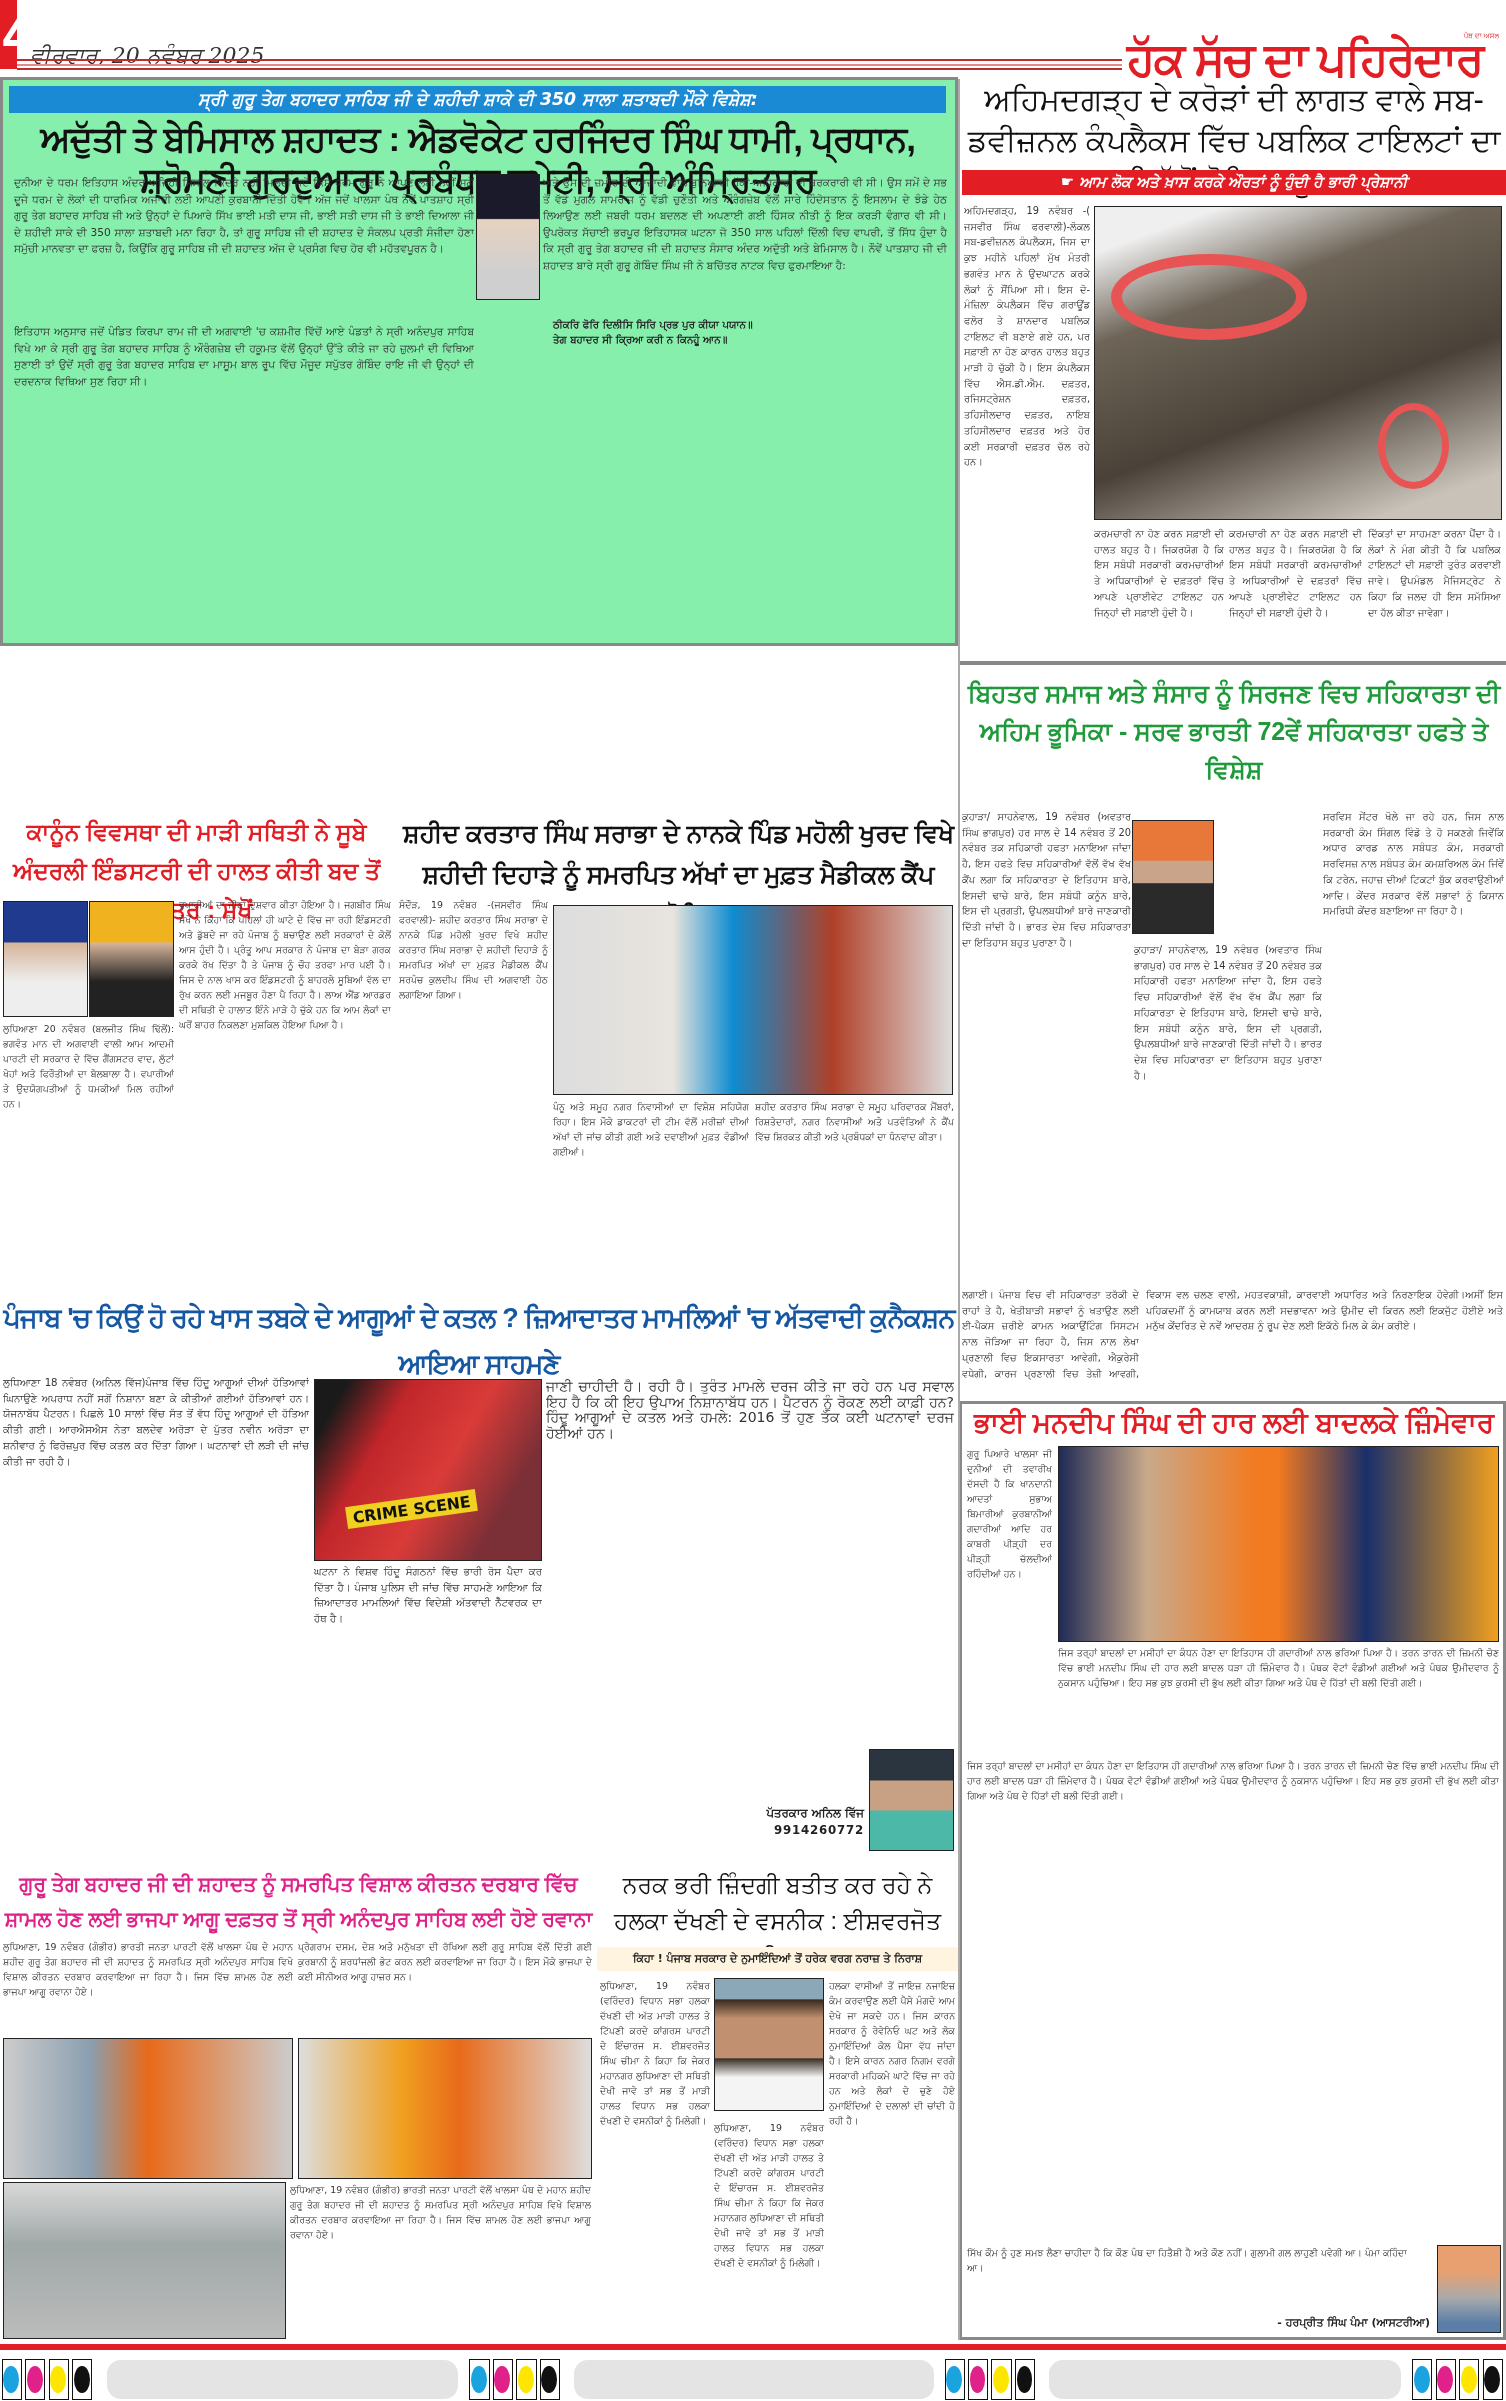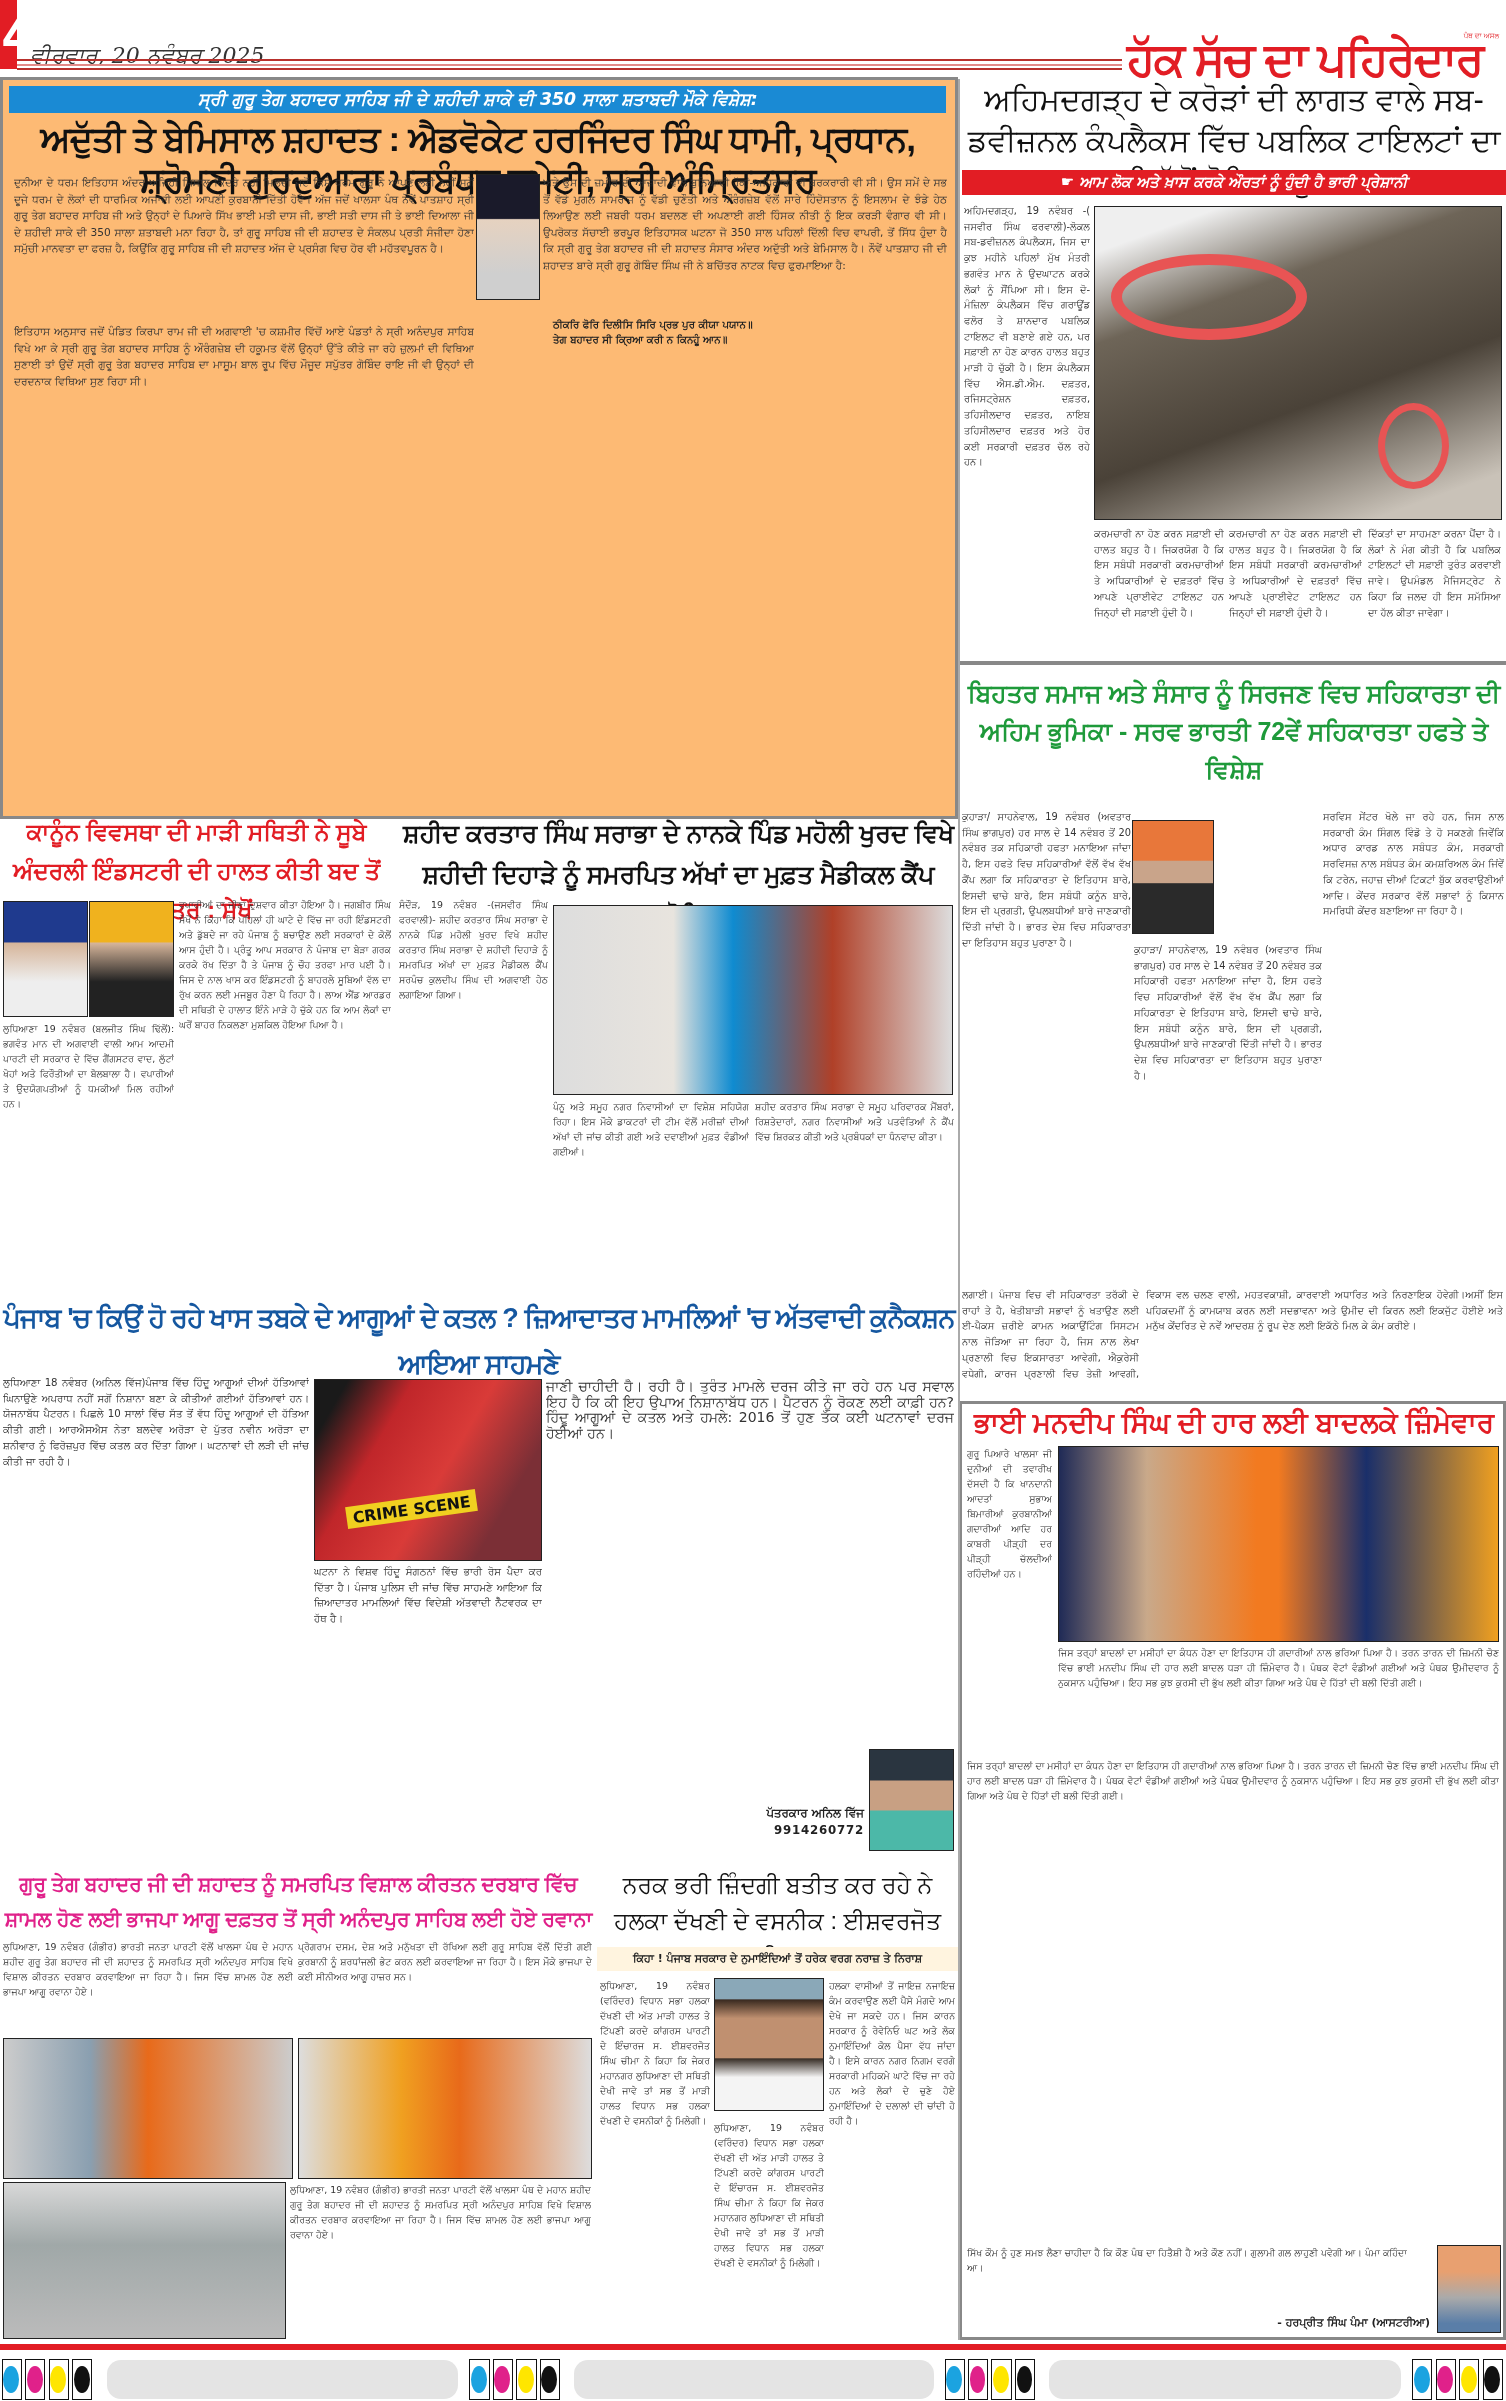--- a/index.html
+++ b/index.html
@@ -8,21 +8,21 @@
   .body-text { font-size: 10.6px; line-height: 16.5px; text-align: justify; color: #333; overflow: hidden; }
   .photo { background: linear-gradient(135deg,#8a7d6b,#c9b99f 40%,#5e6c7a 70%,#3b3b3b); border: 0.8px solid #222; }
   
   #page-num { left: 0; top: 0; width: 17.3px; height: 69px; background: #e21d24; color: #fff; font-family: "Liberation Sans", sans-serif; font-weight: bold; font-size: 57px; line-height: 69px; text-align: center; width: 17.3px; overflow: visible; }
   #page-num span { position: absolute; left: 2.4px; top: 0; }
   #date { left: 30px; top: 22px; font-family: "DejaVu Serif", serif; font-style: italic; font-size: 22px; color: #333; margin-top: 21px; }
   .rule-red { left: 17.3px; height: 2.4px; background: #b8302c; width: 1105px; }
   #logo { left: 1127px; top: 0; width: 380px; height: 71px; margin-top: 24px; }
   #logo .l1 { position: absolute; left: 0; top: 7.9px; font-family: "Liberation Sans", sans-serif; font-weight: bold; font-size: 46px; color: #e21d24; letter-spacing: -1.6px; }
   
-  #box1 { left: 0; top: 77px; width: 958px; height: 742px; border: 3.9px solid #888; background: #fdba74; }
+  #box1 { left: 0; top: 77px; width: 958px; height: 569px; border: 3.9px solid #888; background: #86efac; }
   #box1-banner { left: 6.3px; top: 6.3px; width: 937px; height: 27px; background: #1a8ad4; color: #fff; text-align: center; font-style: italic; font-weight: bold; font-size: 17.3px; line-height: 27px; }
   #box1-title { left: 6.3px; top: 39px; width: 937px; text-align: center; font-family: "Liberation Sans", sans-serif; font-weight: bold; font-size: 35px; color: #111; letter-spacing: -0.8px; }
   
   #box2-title { left: 962px; top: 79px; width: 544px; text-align: center; font-family: "Liberation Sans", sans-serif; font-size: 31px; line-height: 41px; color: #111; }
   #box2-banner { left: 962px; top: 170px; width: 544px; height: 25px; background: #e21d24; color: #fff; text-align: center; font-style: italic; font-weight: bold; font-size: 15px; line-height: 25px; }
   .vline { background: #888; width: 3.9px; }
   .hline { background: #888; height: 3.9px; }
   
   .hd-red { color: #e21d24; font-family: "Liberation Sans", sans-serif; font-weight: bold; text-align: center; }
   .hd-black { color: #111; font-family: "Liberation Sans", sans-serif; text-align: center; }
@@ -79,21 +79,21 @@
 <div class="abs body-text" style="left:962px;top:809px;width:169px;height:479px;font-size:9.8px;line-height:15.7px;">ਕੁਹਾੜਾ/ ਸਾਹਨੇਵਾਲ, 19 ਨਵੰਬਰ (ਅਵਤਾਰ ਸਿੰਘ ਭਾਗਪੁਰ) ਹਰ ਸਾਲ ਦੇ 14 ਨਵੰਬਰ ਤੋਂ 20 ਨਵੰਬਰ ਤਕ ਸਹਿਕਾਰੀ ਹਫਤਾ ਮਨਾਇਆ ਜਾਂਦਾ ਹੈ, ਇਸ ਹਫਤੇ ਵਿਚ ਸਹਿਕਾਰੀਆਂ ਵੱਲੋਂ ਵੱਖ ਵੱਖ ਕੈਂਪ ਲਗਾ ਕਿ ਸਹਿਕਾਰਤਾ ਦੇ ਇਤਿਹਾਸ ਬਾਰੇ, ਇਸਦੀ ਢਾਚੇ ਬਾਰੇ, ਇਸ ਸਬੰਧੀ ਕਨੂੰਨ ਬਾਰੇ, ਇਸ ਦੀ ਪ੍ਰਗਤੀ, ਉਪਲਬਧੀਆਂ ਬਾਰੇ ਜਾਣਕਾਰੀ ਦਿੱਤੀ ਜਾਂਦੀ ਹੈ। ਭਾਰਤ ਦੇਸ਼ ਵਿਚ ਸਹਿਕਾਰਤਾ ਦਾ ਇਤਿਹਾਸ ਬਹੁਤ ਪੁਰਾਣਾ ਹੈ।</div>
 <div class="abs photo" style="left:1132px;top:820px;width:82px;height:114px;background:linear-gradient(180deg,#e8773a 35%,#c9a48a 36%,#c9a48a 55%,#2a2a2a 56%);"></div>
 <div class="abs body-text" style="left:1134px;top:942px;width:188px;height:345px;font-size:9.8px;line-height:15.7px;">ਕੁਹਾੜਾ/ ਸਾਹਨੇਵਾਲ, 19 ਨਵੰਬਰ (ਅਵਤਾਰ ਸਿੰਘ ਭਾਗਪੁਰ) ਹਰ ਸਾਲ ਦੇ 14 ਨਵੰਬਰ ਤੋਂ 20 ਨਵੰਬਰ ਤਕ ਸਹਿਕਾਰੀ ਹਫਤਾ ਮਨਾਇਆ ਜਾਂਦਾ ਹੈ, ਇਸ ਹਫਤੇ ਵਿਚ ਸਹਿਕਾਰੀਆਂ ਵੱਲੋਂ ਵੱਖ ਵੱਖ ਕੈਂਪ ਲਗਾ ਕਿ ਸਹਿਕਾਰਤਾ ਦੇ ਇਤਿਹਾਸ ਬਾਰੇ, ਇਸਦੀ ਢਾਚੇ ਬਾਰੇ, ਇਸ ਸਬੰਧੀ ਕਨੂੰਨ ਬਾਰੇ, ਇਸ ਦੀ ਪ੍ਰਗਤੀ, ਉਪਲਬਧੀਆਂ ਬਾਰੇ ਜਾਣਕਾਰੀ ਦਿੱਤੀ ਜਾਂਦੀ ਹੈ। ਭਾਰਤ ਦੇਸ਼ ਵਿਚ ਸਹਿਕਾਰਤਾ ਦਾ ਇਤਿਹਾਸ ਬਹੁਤ ਪੁਰਾਣਾ ਹੈ।</div>
 <div class="abs body-text" style="left:1323px;top:809px;width:181px;height:479px;font-size:9.8px;line-height:15.7px;">ਸਰਵਿਸ ਸੇਂਟਰ ਖੋਲੇ ਜਾ ਰਹੇ ਹਨ, ਜਿਸ ਨਾਲ ਸਰਕਾਰੀ ਕੰਮ ਸਿੰਗਲ ਵਿੰਡੋ ਤੇ ਹੋ ਸਕਣਗੇ ਜਿਵੇਂਕਿ ਅਧਾਰ ਕਾਰਡ ਨਾਲ ਸਬੰਧਤ ਕੰਮ, ਸਰਕਾਰੀ ਸਰਵਿਸਜ਼ ਨਾਲ ਸਬੰਧਤ ਕੰਮ ਕਮਸ਼ਰਿਅਲ ਕੰਮ ਜਿਂਵੇਂ ਕਿ ਟਰੇਨ, ਜਹਾਜ਼ ਦੀਆਂ ਟਿਕਟਾਂ ਬੁੱਕ ਕਰਵਾਉਣੀਆਂ ਆਦਿ। ਕੇਂਦਰ ਸਰਕਾਰ ਵੱਲੋਂ ਸਭਾਵਾਂ ਨੂੰ ਕਿਸਾਨ ਸਮਰਿਧੀ ਕੇਂਦਰ ਬਣਾਇਆ ਜਾ ਰਿਹਾ ਹੈ।</div>
 <div class="abs body-text" style="left:962px;top:1287px;width:177px;height:94px;font-size:9.8px;line-height:15.7px;">ਲਗਾਈ। ਪੰਜਾਬ ਵਿਚ ਵੀ ਸਹਿਕਾਰਤਾ ਤਰੱਕੀ ਦੇ ਰਾਹਾਂ ਤੇ ਹੈ, ਖੇਤੀਬਾੜੀ ਸਭਾਵਾਂ ਨੂੰ ਖਤਾਉਣ ਲਈ ਈ-ਪੈਕਸ ਜ਼ਰੀਏ ਕਾਮਨ ਅਕਾਉਂਟਿੰਗ ਸਿਸਟਮ ਨਾਲ ਜੋੜਿਆ ਜਾ ਰਿਹਾ ਹੈ, ਜਿਸ ਨਾਲ ਲੇਖਾ ਪ੍ਰਣਾਲੀ ਵਿਚ ਇਕਸਾਰਤਾ ਆਵੇਗੀ, ਐਕੁਰੇਸੀ ਵਧੇਗੀ, ਕਾਰਜ ਪ੍ਰਣਾਲੀ ਵਿਚ ਤੇਜ਼ੀ ਆਵਗੀ, ਗਬਨ ਘਟੇਗਾ। ਕਾਮਨ</div>
 <div class="abs body-text" style="left:1146px;top:1287px;width:357px;height:94px;font-size:9.8px;line-height:15.7px;">ਵਿਕਾਸ ਵਲ ਚਲਣ ਵਾਲੀ, ਮਹਤਵਕਾਸ਼ੀ, ਕਾਰਵਾਈ ਅਧਾਰਿਤ ਅਤੇ ਨਿਰਣਾਇਕ ਹੋਵੇਗੀ।ਅਸੀਂ ਇਸ ਪਹਿਕਦਮੀਂ ਨੂੰ ਕਾਮਯਾਬ ਕਰਨ ਲਈ ਸਦਭਾਵਨਾ ਅਤੇ ਉਮੀਦ ਦੀ ਕਿਰਨ ਲਈ ਇਕਜੁੱਟ ਹੋਈਏ ਅਤੇ ਮਨੁੱਖ ਕੇਂਦਰਿਤ ਦੇ ਨਵੇਂ ਆਦਰਸ਼ ਨੂੰ ਰੂਪ ਦੇਣ ਲਈ ਇਕੱਠੇ ਮਿਲ ਕੇ ਕੰਮ ਕਰੀਏ।</div>
 
 <div class="abs hd-red" style="left:0;top:813px;width:393px;font-size:23.6px;line-height:39px;">ਕਾਨੂੰਨ ਵਿਵਸਥਾ ਦੀ ਮਾੜੀ ਸਥਿਤੀ ਨੇ ਸੂਬੇ ਅੰਦਰਲੀ ਇੰਡਸਟਰੀ ਦੀ ਹਾਲਤ ਕੀਤੀ ਬਦ ਤੋਂ ਬਦਤਰ : ਸੇਖੋਂ</div>
 <div class="abs photo" style="left:3.1px;top:901px;width:85px;height:116px;background:linear-gradient(180deg,#1f3a8e 35%,#d6b59a 36%,#eee 70%);"></div>
 <div class="abs photo" style="left:89px;top:901px;width:85px;height:116px;background:linear-gradient(180deg,#f0b21e 35%,#d6b59a 36%,#222 70%);"></div>
-<div class="abs body-text" style="left:3.1px;top:1021px;width:171px;height:259px;font-size:9.4px;line-height:15px;">ਲੁਧਿਆਣਾ 19 ਨਵੰਬਰ (ਬਲਜੀਤ ਸਿੰਘ ਢਿੱਲੋਂ): ਭਗਵੰਤ ਮਾਨ ਦੀ ਅਗਵਾਈ ਵਾਲੀ ਆਮ ਆਦਮੀ ਪਾਰਟੀ ਦੀ ਸਰਕਾਰ ਦੇ ਵਿੱਚ ਗੈਂਗਸਟਰ ਵਾਦ, ਲੁੱਟਾਂ ਖੋਹਾਂ ਅਤੇ ਫਿਰੌਤੀਆਂ ਦਾ ਬੋਲਬਾਲਾ ਹੈ। ਵਪਾਰੀਆਂ ਤੇ ਉਦਯੋਗਪਤੀਆਂ ਨੂੰ ਧਮਕੀਆਂ ਮਿਲ ਰਹੀਆਂ ਹਨ।</div>
+<div class="abs body-text" style="left:3.1px;top:1021px;width:171px;height:259px;font-size:9.4px;line-height:15px;">ਲੁਧਿਆਣਾ 20 ਨਵੰਬਰ (ਬਲਜੀਤ ਸਿੰਘ ਢਿੱਲੋਂ): ਭਗਵੰਤ ਮਾਨ ਦੀ ਅਗਵਾਈ ਵਾਲੀ ਆਮ ਆਦਮੀ ਪਾਰਟੀ ਦੀ ਸਰਕਾਰ ਦੇ ਵਿੱਚ ਗੈਂਗਸਟਰ ਵਾਦ, ਲੁੱਟਾਂ ਖੋਹਾਂ ਅਤੇ ਫਿਰੌਤੀਆਂ ਦਾ ਬੋਲਬਾਲਾ ਹੈ। ਵਪਾਰੀਆਂ ਤੇ ਉਦਯੋਗਪਤੀਆਂ ਨੂੰ ਧਮਕੀਆਂ ਮਿਲ ਰਹੀਆਂ ਹਨ।</div>
 <div class="abs body-text" style="left:179px;top:897px;width:212px;height:383px;font-size:9.4px;line-height:15px;">ਵਪਾਰੀਆਂ ਦਾ ਜੀਣਾ ਦੁਸ਼ਵਾਰ ਕੀਤਾ ਹੋਇਆ ਹੈ। ਜਗਬੀਰ ਸਿੰਘ ਸੇਖੋਂ ਨੇ ਕਿਹਾ ਕਿ ਪਹਿਲਾਂ ਹੀ ਘਾਟੇ ਦੇ ਵਿੱਚ ਜਾ ਰਹੀ ਇੰਡਸਟਰੀ ਅਤੇ ਡੁੱਬਦੇ ਜਾ ਰਹੇ ਪੰਜਾਬ ਨੂੰ ਬਚਾਉਣ ਲਈ ਸਰਕਾਰਾਂ ਦੇ ਕੋਲੋਂ ਆਸ ਹੁੰਦੀ ਹੈ। ਪ੍ਰੰਤੂ ਆਪ ਸਰਕਾਰ ਨੇ ਪੰਜਾਬ ਦਾ ਬੇੜਾ ਗਰਕ ਕਰਕੇ ਰੱਖ ਦਿੱਤਾ ਹੈ ਤੇ ਪੰਜਾਬ ਨੂੰ ਚੌਹ ਤਰਫਾ ਮਾਰ ਪਈ ਹੈ। ਜਿਸ ਦੇ ਨਾਲ ਖਾਸ ਕਰ ਇੰਡਸਟਰੀ ਨੂੰ ਬਾਹਰਲੇ ਸੂਬਿਆਂ ਵੱਲ ਦਾ ਰੁੱਖ ਕਰਨ ਲਈ ਮਜਬੂਰ ਹੋਣਾ ਪੈ ਰਿਹਾ ਹੈ। ਲਾਅ ਐਂਡ ਆਰਡਰ ਦੀ ਸਥਿਤੀ ਦੇ ਹਾਲਾਤ ਇੰਨੇ ਮਾੜੇ ਹੋ ਚੁੱਕੇ ਹਨ ਕਿ ਆਮ ਲੋਕਾਂ ਦਾ ਘਰੋਂ ਬਾਹਰ ਨਿਕਲਣਾ ਮੁਸ਼ਕਿਲ ਹੋਇਆ ਪਿਆ ਹੈ।</div>
 
 <div class="abs hd-black" style="left:400px;top:813px;width:557px;font-size:25px;line-height:41px;font-weight:bold;">ਸ਼ਹੀਦ ਕਰਤਾਰ ਸਿੰਘ ਸਰਾਭਾ ਦੇ ਨਾਨਕੇ ਪਿੰਡ ਮਹੋਲੀ ਖੁਰਦ ਵਿਖੇ ਸ਼ਹੀਦੀ ਦਿਹਾੜੇ ਨੂੰ ਸਮਰਪਿਤ ਅੱਖਾਂ ਦਾ ਮੁਫ਼ਤ ਮੈਡੀਕਲ ਕੈਂਪ ਆਯੋਜਿਤ</div>
 <div class="abs body-text" style="left:399px;top:897px;width:149px;height:383px;font-size:9.4px;line-height:15px;">ਸੰਦੌੜ, 19 ਨਵੰਬਰ -(ਜਸਵੀਰ ਸਿੰਘ ਫਰਵਾਲੀ)- ਸ਼ਹੀਦ ਕਰਤਾਰ ਸਿੰਘ ਸਰਾਭਾ ਦੇ ਨਾਨਕੇ ਪਿੰਡ ਮਹੋਲੀ ਖੁਰਦ ਵਿਖੇ ਸ਼ਹੀਦ ਕਰਤਾਰ ਸਿੰਘ ਸਰਾਭਾ ਦੇ ਸ਼ਹੀਦੀ ਦਿਹਾੜੇ ਨੂੰ ਸਮਰਪਿਤ ਅੱਖਾਂ ਦਾ ਮੁਫ਼ਤ ਮੈਡੀਕਲ ਕੈਂਪ ਸਰਪੰਚ ਕੁਲਦੀਪ ਸਿੰਘ ਦੀ ਅਗਵਾਈ ਹੇਠ ਲਗਾਇਆ ਗਿਆ।</div>
 <div class="abs photo" style="left:553px;top:905px;width:400px;height:190px;background:linear-gradient(90deg,#ddd 0%,#e8e4de 30%,#0f8bd0 45%,#b04028 70%,#ddd 100%);"></div>
 <div class="abs body-text" style="left:553px;top:1099px;width:196px;height:181px;font-size:9.4px;line-height:15px;">ਪੰਨੂ ਅਤੇ ਸਮੂਹ ਨਗਰ ਨਿਵਾਸੀਆਂ ਦਾ ਵਿਸ਼ੇਸ਼ ਸਹਿਯੋਗ ਰਿਹਾ। ਇਸ ਮੌਕੇ ਡਾਕਟਰਾਂ ਦੀ ਟੀਮ ਵੱਲੋਂ ਮਰੀਜ਼ਾਂ ਦੀਆਂ ਅੱਖਾਂ ਦੀ ਜਾਂਚ ਕੀਤੀ ਗਈ ਅਤੇ ਦਵਾਈਆਂ ਮੁਫ਼ਤ ਵੰਡੀਆਂ ਗਈਆਂ।</div>
 <div class="abs body-text" style="left:755px;top:1099px;width:199px;height:181px;font-size:9.4px;line-height:15px;">ਸ਼ਹੀਦ ਕਰਤਾਰ ਸਿੰਘ ਸਰਾਭਾ ਦੇ ਸਮੂਹ ਪਰਿਵਾਰਕ ਮੈਂਬਰਾਂ, ਰਿਸ਼ਤੇਦਾਰਾਂ, ਨਗਰ ਨਿਵਾਸੀਆਂ ਅਤੇ ਪਤਵੰਤਿਆਂ ਨੇ ਕੈਂਪ ਵਿੱਚ ਸ਼ਿਰਕਤ ਕੀਤੀ ਅਤੇ ਪ੍ਰਬੰਧਕਾਂ ਦਾ ਧੰਨਵਾਦ ਕੀਤਾ।</div>
 
 <div class="abs hd-blue" style="left:0;top:1295px;width:958px;font-size:27px;line-height:46px;letter-spacing:-0.8px;">ਪੰਜਾਬ 'ਚ ਕਿਉਂ ਹੋ ਰਹੇ ਖਾਸ ਤਬਕੇ ਦੇ ਆਗੂਆਂ ਦੇ ਕਤਲ ? ਜ਼ਿਆਦਾਤਰ ਮਾਮਲਿਆਂ 'ਚ ਅੱਤਵਾਦੀ ਕੁਨੈਕਸ਼ਨ ਆਇਆ ਸਾਹਮਣੇ</div>
 <div class="abs body-text" style="left:3.1px;top:1375px;width:306px;height:471px;font-size:10.2px;line-height:15.7px;">ਲੁਧਿਆਣਾ 18 ਨਵੰਬਰ (ਅਨਿਲ ਵਿੱਜ)ਪੰਜਾਬ ਵਿੱਚ ਹਿੰਦੂ ਆਗੂਆਂ ਦੀਆਂ ਹੱਤਿਆਵਾਂ ਘਿਨਾਉਣੇ ਅਪਰਾਧ ਨਹੀਂ ਸਗੋਂ ਨਿਸ਼ਾਨਾ ਬਣਾ ਕੇ ਕੀਤੀਆਂ ਗਈਆਂ ਹੱਤਿਆਵਾਂ ਹਨ। ਯੋਜਨਾਬੱਧ ਪੈਟਰਨ। ਪਿਛਲੇ 10 ਸਾਲਾਂ ਵਿੱਚ ਸੱਤ ਤੋਂ ਵੱਧ ਹਿੰਦੂ ਆਗੂਆਂ ਦੀ ਹੱਤਿਆ ਕੀਤੀ ਗਈ। ਆਰਐਸਐਸ ਨੇਤਾ ਬਲਦੇਵ ਅਰੋੜਾ ਦੇ ਪੁੱਤਰ ਨਵੀਨ ਅਰੋੜਾ ਦਾ ਸ਼ਨੀਵਾਰ ਨੂੰ ਫਿਰੋਜ਼ਪੁਰ ਵਿੱਚ ਕਤਲ ਕਰ ਦਿੱਤਾ ਗਿਆ। ਘਟਨਾਵਾਂ ਦੀ ਲੜੀ ਦੀ ਜਾਂਚ ਕੀਤੀ ਜਾ ਰਹੀ ਹੈ।</div>

